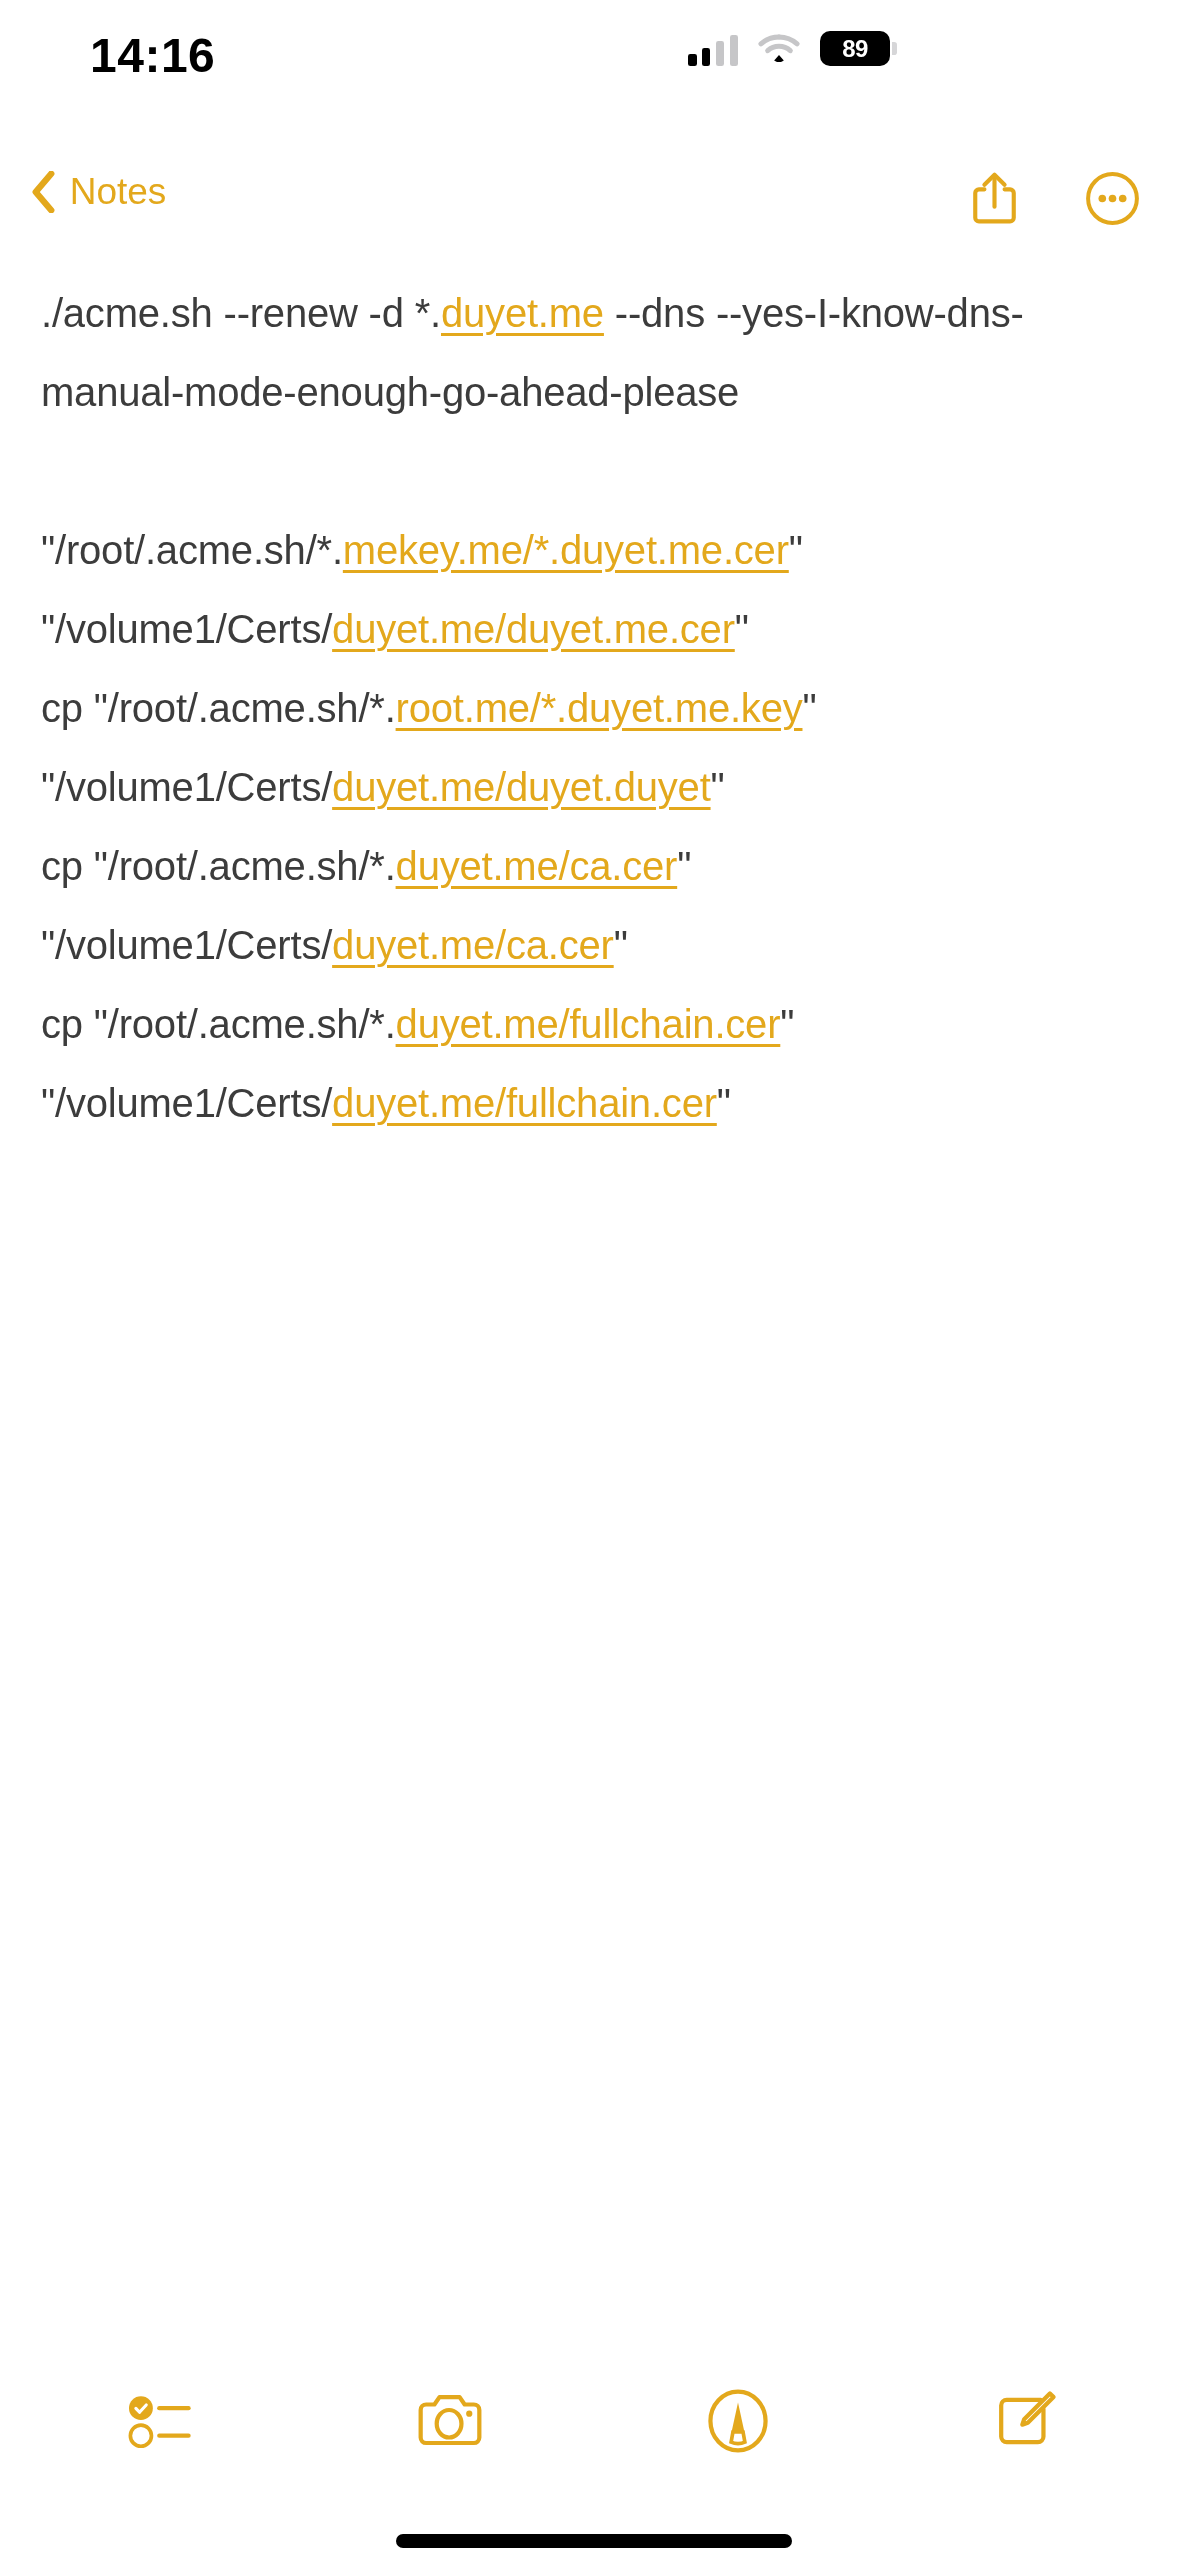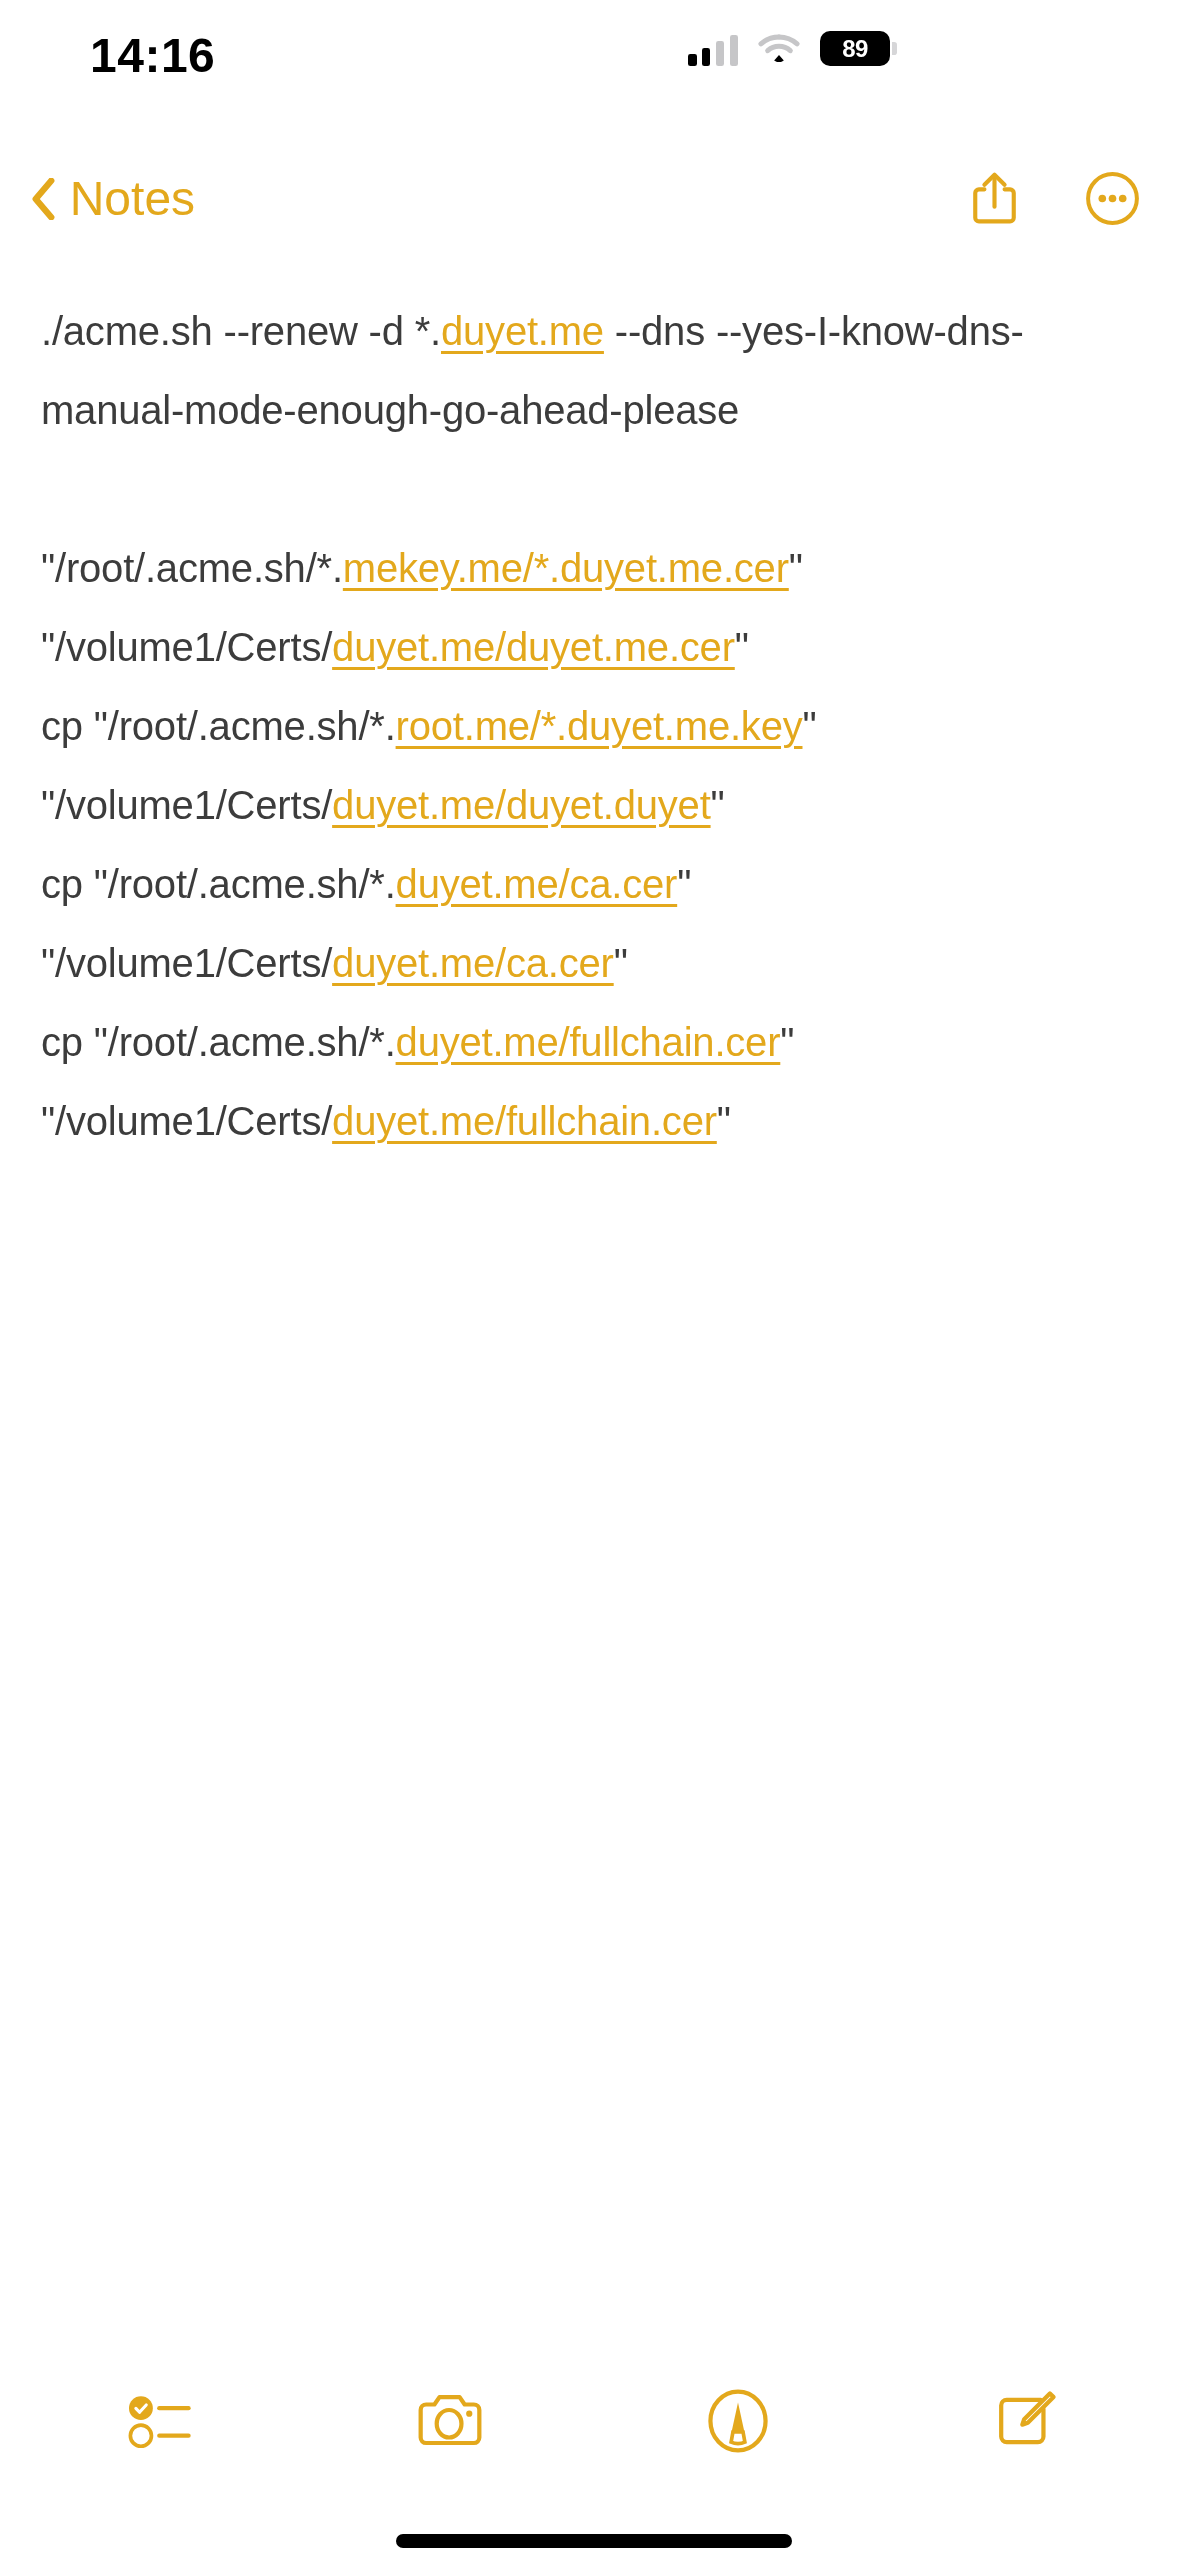--- a/index.html
+++ b/index.html
@@ -51,30 +51,30 @@
   
   .nav-bar {
     position:absolute; top:164px; left:0; width:1188px; height:101px;
   }
   .nav-back {
     position:absolute; left:31px; top:7.4px;
     display:flex; align-items:center; gap:14.7px;
     color:#E3A81C; cursor:pointer;
   }
   .chev { width:24px; height:42px; display:block; }
-  .nav-back-label { font-size:48px; color:#E3A81C; letter-spacing:0px; }
+  .nav-back-label { font-size:37px; color:#E3A81C; letter-spacing:0px; }
   .nav-actions {
     position:absolute; right:48px; top:5.5px;
     display:flex; align-items:center; gap:63px;
   }
   .nav-icon { width:55px; height:57px; display:block; cursor:pointer; }
 
   
   .note-body {
-    position:absolute; top:292px; left:0; width:1188px;
+    position:absolute; top:274px; left:0; width:1188px;
     padding:0 41px;
   }
   .note-para {
     font-size:40px;
     line-height:79px;
     color:#3c3c3c;
     letter-spacing:-0.2px;
     word-break:break-word;
     white-space:pre-wrap;
   }

